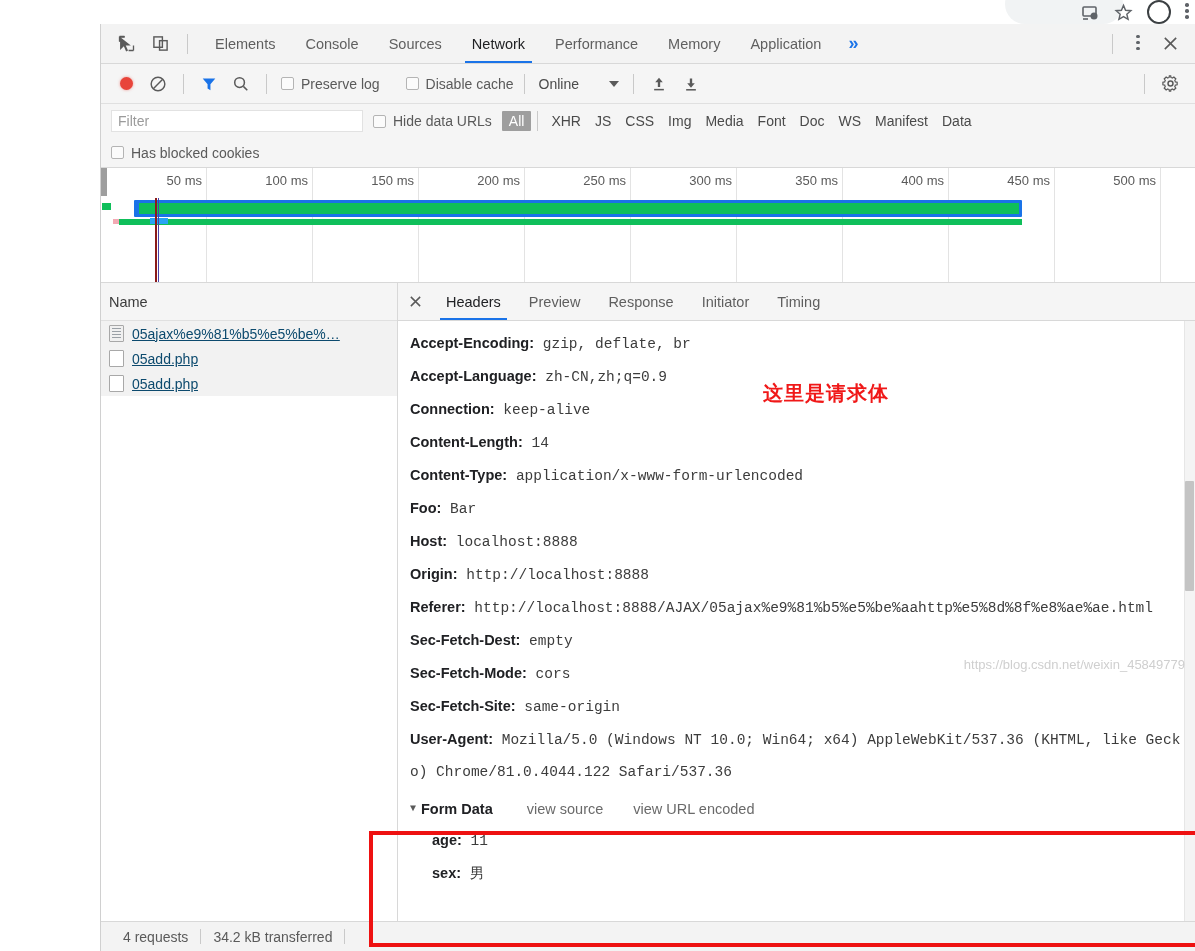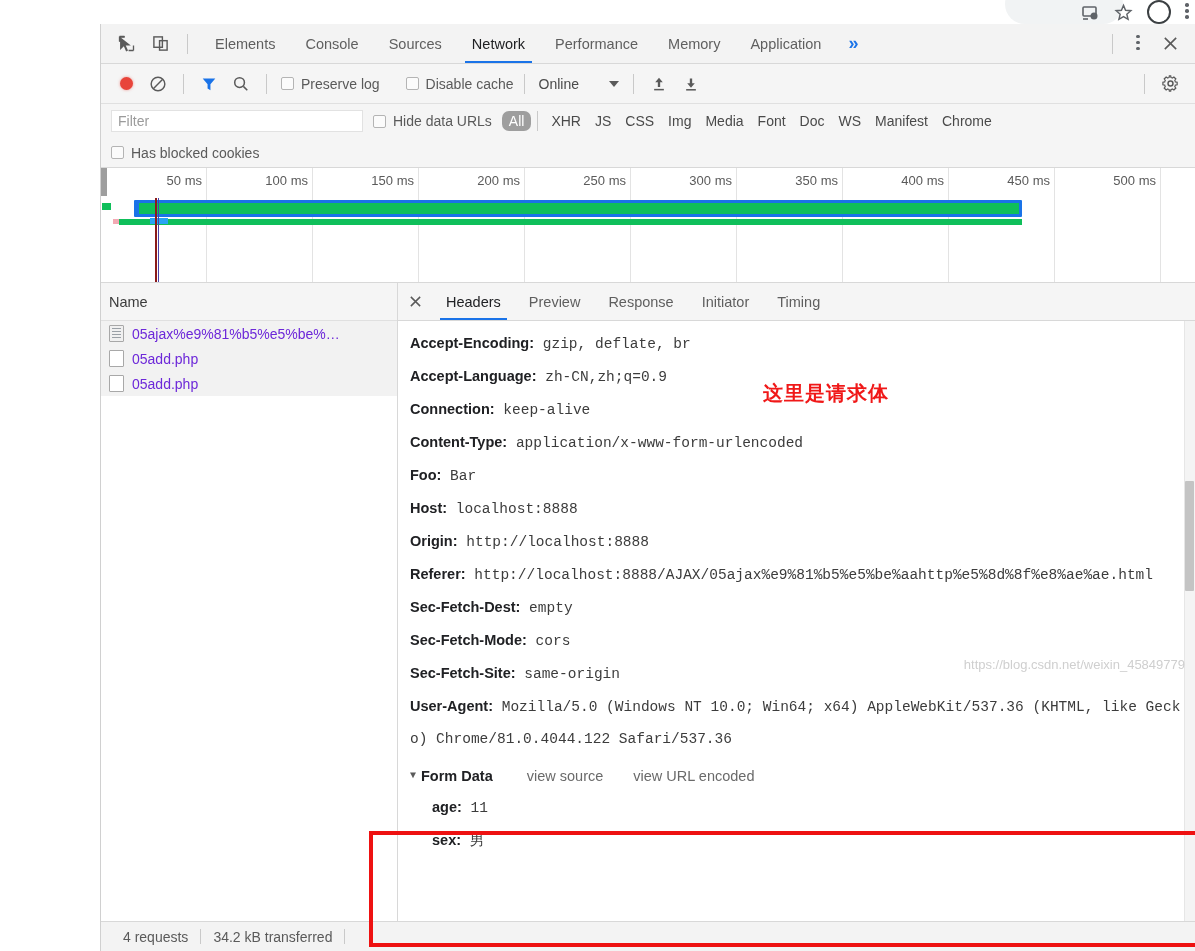--- a/index.html
+++ b/index.html
@@ -116,21 +116,21 @@
   }
   .filter-input {
     width: 252px; height: 22px; background: #ffffff;
     border: 1px solid #e2e2e2; font-size: 14px; color: #9b9b9b;
     padding: 0 6px; font-family: "Liberation Sans", sans-serif;
   }
   .filter-input::placeholder { color: #9b9b9b; }
   .type-list { display: flex; align-items: center; gap: 0; }
   .type-chip {
     font-size: 14px; color: #4a4a4a; padding: 2px 7px; cursor: pointer;
-    border-radius: 7px; white-space: nowrap;
+    border-radius: 1px; white-space: nowrap;
   }
   .type-chip.sel { background: #9e9e9e; color: #ffffff; }
   .net-filterbar2 {
     height: 30px; min-height: 30px; display: flex; align-items: center;
     padding: 0 10px; background: #f5f5f5; border-bottom: 1px solid #d8d8d8;
   }
 
   
   .overview {
     height: 115px; min-height: 115px; position: relative;
@@ -175,22 +175,23 @@
     border-right: 1px solid #d8d8d8; background: #ffffff;
   }
   .req-head {
     height: 38px; min-height: 38px; display: flex; align-items: center;
     padding: 0 8px; background: #f5f5f5; border-bottom: 1px solid #e0e0e0;
     font-size: 14.5px; color: #3c3c3c;
   }
   .req-rows { flex: 1; overflow: hidden; }
   .req-row {
     height: 25px; display: flex; align-items: center; gap: 8px;
-    padding: 0 8px; font-size: 14px; color: #6d28d9; cursor: pointer;
+    padding: 0 8px; font-size: 14px; color: #0c4a6e; cursor: pointer;
     white-space: nowrap;
+    text-decoration: underline;
   }
   .req-row.alt { background: #f2f2f2; }
   .doc-ico {
     width: 15px; height: 17px; border: 1px solid #a8a8a8; background: #ffffff;
     flex: 0 0 auto; position: relative; border-radius: 1px;
   }
   .doc-ico.lined { background: #f0f0f0; }
   .doc-ico.lined::before {
     content: ""; position: absolute; left: 2px; top: 2px; right: 2px; bottom: 2px;
     background: repeating-linear-gradient(to bottom, #9aa0a6 0 1px, transparent 1px 3px);
@@ -456,21 +457,21 @@
         <span class="vsep" style="margin:0 6px"></span>
         <span class="type-chip">XHR</span>
         <span class="type-chip">JS</span>
         <span class="type-chip">CSS</span>
         <span class="type-chip">Img</span>
         <span class="type-chip">Media</span>
         <span class="type-chip">Font</span>
         <span class="type-chip">Doc</span>
         <span class="type-chip">WS</span>
         <span class="type-chip">Manifest</span>
-        <span class="type-chip">Chrome</span>
+        <span class="type-chip">Data</span>
       </div>
     </div>
     <div class="net-filterbar2">
       <label class="cb-label">
         <span class="cb"></span>
         <span>Has blocked cookies</span>
       </label>
     </div>
 
     <div class="overview">
@@ -572,20 +573,24 @@
           </div>
           <div class="hdr-row">
             <span class="hdr-key">Accept-Language:</span>
             <span class="hdr-val">zh-CN,zh;q=0.9</span>
           </div>
           <div class="hdr-row">
             <span class="hdr-key">Connection:</span>
             <span class="hdr-val">keep-alive</span>
           </div>
           <div class="hdr-row">
+            <span class="hdr-key">Content-Length:</span>
+            <span class="hdr-val">14</span>
+          </div>
+          <div class="hdr-row">
             <span class="hdr-key">Content-Type:</span>
             <span class="hdr-val">application/x-www-form-urlencoded</span>
           </div>
           <div class="hdr-row">
             <span class="hdr-key">Foo:</span>
             <span class="hdr-val">Bar</span>
           </div>
           <div class="hdr-row">
             <span class="hdr-key">Host:</span>
             <span class="hdr-val">localhost:8888</span>

